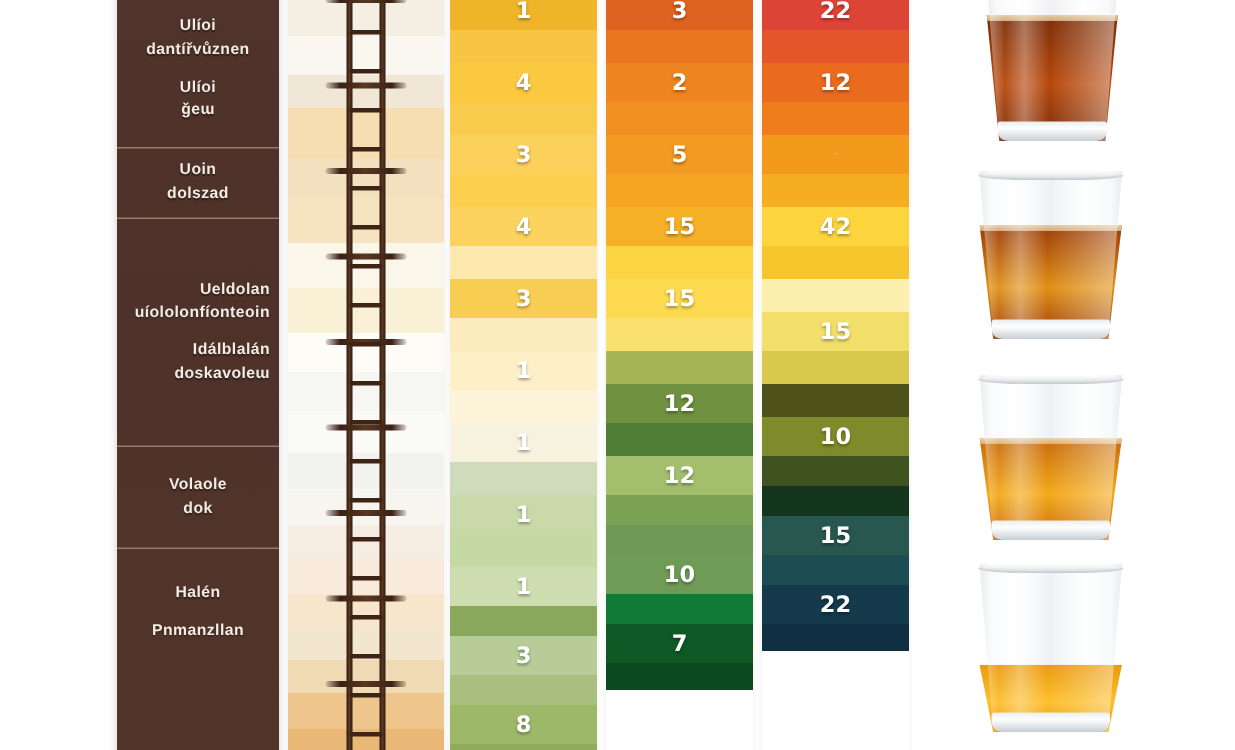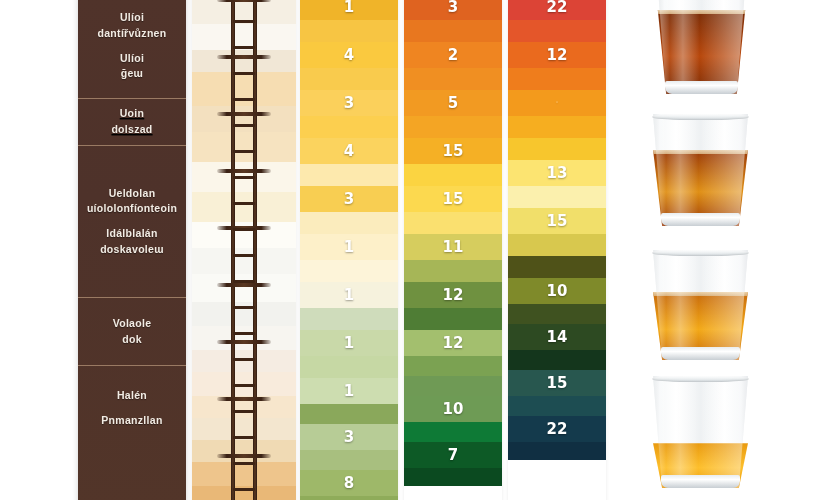--- a/index.html
+++ b/index.html
@@ -103,25 +103,25 @@
 
 <div class="board">
 
   <div class="sidebar" id="sidebar">
       <div class="sb-sec" style="height: 104px;">
         <div class="sb-line">Ulíoi</div>
         <div class="sb-line">dantířvůznen</div>
         <div class="sb-line sp">Ulíoi</div>
         <div class="sb-line">ğeɯ</div>
       </div>
-      <div class="sb-sec" style="height: 47px; text-decoration: underline;">
+      <div class="sb-sec" style="height: 47px;">
         <div class="sb-line">Uoin</div>
         <div class="sb-line">dolszad</div>
       </div>
-      <div class="sb-sec" style="height: 152px;">
+      <div class="sb-sec" style="height: 152px; align-items: flex-end;">
         <div class="sb-line">Ueldolan</div>
         <div class="sb-line">uíololonfíonteoin</div>
         <div class="sb-line sp">Idálblalán</div>
         <div class="sb-line">doskavoleɯ</div>
       </div>
       <div class="sb-sec" style="height: 68px;">
         <div class="sb-line">Volaole</div>
         <div class="sb-line">dok</div>
       </div>
       <div class="sb-sec" style="height: 85px;">
@@ -250,23 +250,20 @@
         </div>
         <div class="cell" style="height: 22px; background: rgb(244, 165, 36);"></div>
         <div class="cell" style="height: 26px; background: rgb(245, 176, 37);">
           <span class="num">15</span>
         </div>
         <div class="cell" style="height: 22px; background: rgb(251, 212, 65);"></div>
         <div class="cell" style="height: 26px; background: rgb(252, 217, 79);">
           <span class="num">15</span>
         </div>
         <div class="cell" style="height: 22px; background: rgb(250, 224, 111);"></div>
-        <div class="cell" style="height: 26px; background: rgb(214, 205, 94);">
-          <span class="num">11</span>
-        </div>
         <div class="cell" style="height: 22px; background: rgb(166, 182, 87);"></div>
         <div class="cell" style="height: 26px; background: rgb(111, 145, 64);">
           <span class="num">12</span>
         </div>
         <div class="cell" style="height: 22px; background: rgb(79, 125, 53);"></div>
         <div class="cell" style="height: 26px; background: rgb(163, 191, 110);">
           <span class="num">12</span>
         </div>
         <div class="cell" style="height: 20px; background: rgb(123, 162, 82);"></div>
         <div class="cell" style="height: 20px; background: rgb(111, 154, 85);"></div>
@@ -287,37 +284,34 @@
         </div>
         <div class="cell" style="height: 22px; background: rgb(228, 86, 42);"></div>
         <div class="cell" style="height: 26px; background: rgb(234, 106, 30);">
           <span class="num">12</span>
         </div>
         <div class="cell" style="height: 22px; background: rgb(239, 125, 28);"></div>
         <div class="cell" style="height: 26px; background: rgb(243, 154, 28);">
           <span class="num faint">·</span>
         </div>
         <div class="cell" style="height: 22px; background: rgb(246, 174, 32);"></div>
+        <div class="cell" style="height: 26px; background: rgb(252, 212, 62);">
+          <span class="num">42</span>
+        </div>
         <div class="cell" style="height: 22px; background: rgb(247, 198, 45);"></div>
-        <div class="cell" style="height: 26px; background: rgb(252, 228, 113);">
-          <span class="num">13</span>
-        </div>
         <div class="cell" style="height: 22px; background: rgb(251, 240, 173);"></div>
         <div class="cell" style="height: 26px; background: rgb(241, 223, 106);">
           <span class="num">15</span>
         </div>
         <div class="cell" style="height: 22px; background: rgb(216, 200, 78);"></div>
         <div class="cell" style="height: 22px; background: rgb(79, 82, 24);"></div>
         <div class="cell" style="height: 26px; background: rgb(127, 138, 42);">
           <span class="num">10</span>
         </div>
         <div class="cell" style="height: 20px; background: rgb(63, 82, 32);"></div>
-        <div class="cell" style="height: 26px; background: rgb(45, 74, 34);">
-          <span class="num">14</span>
-        </div>
         <div class="cell" style="height: 20px; background: rgb(20, 54, 28);"></div>
         <div class="cell" style="height: 26px; background: rgb(40, 87, 79);">
           <span class="num">15</span>
         </div>
         <div class="cell" style="height: 20px; background: rgb(29, 77, 82);"></div>
         <div class="cell" style="height: 26px; background: rgb(20, 58, 76);">
           <span class="num">22</span>
         </div>
         <div class="cell" style="height: 18px; background: rgb(16, 47, 66);"></div>
       </div>

